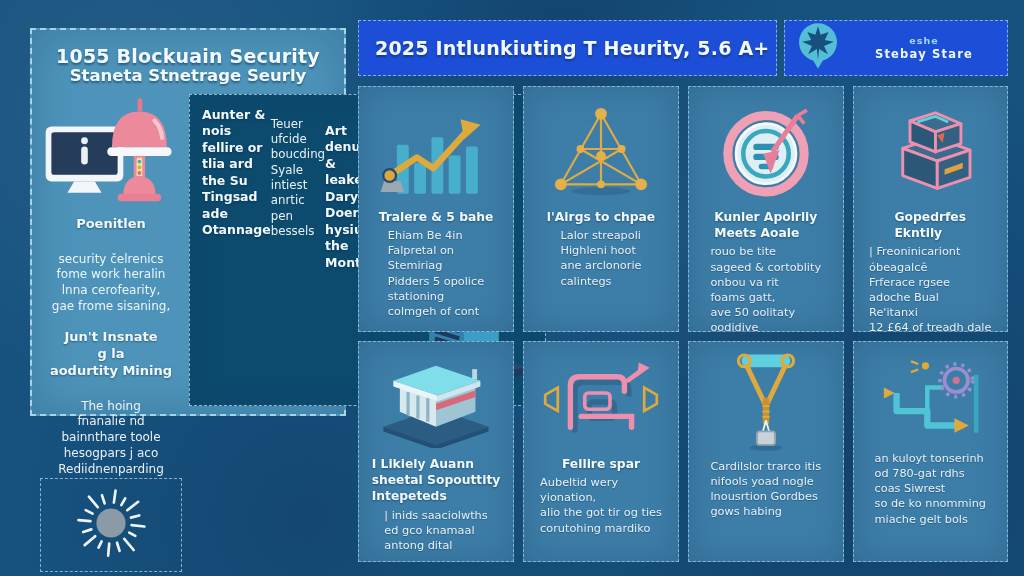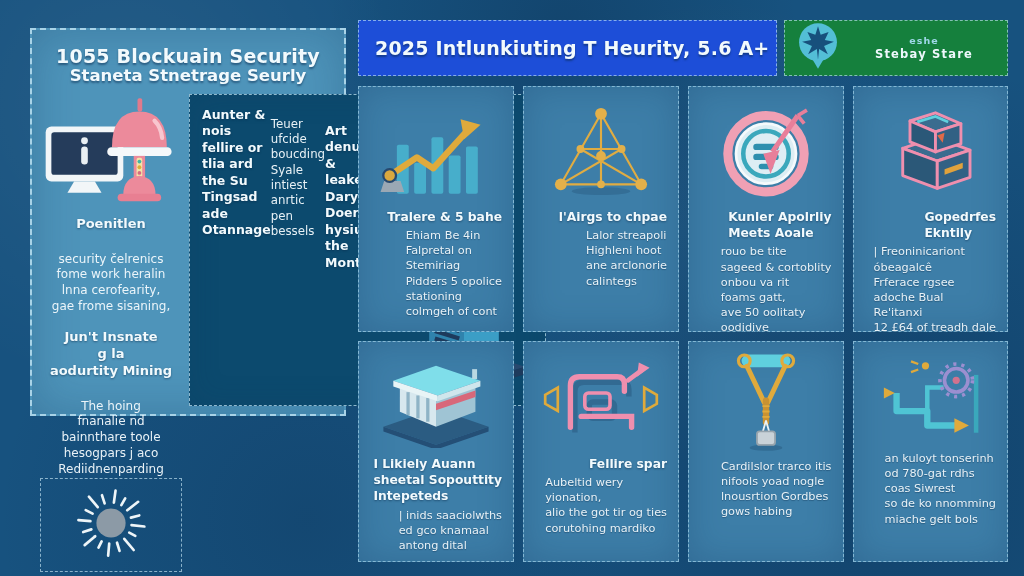--- a/index.html
+++ b/index.html
@@ -57,39 +57,39 @@
   
   .header-bar { position:absolute; left:358px; top:20px; width:650px; height:56px; display:flex; gap:7px; }
   .header-title-box {
     flex:1; background:#1d4ed8;
     border:1.5px dashed rgba(190,228,244,.65);
     display:flex; align-items:center; padding-left:16px;
   }
   .header-title { font-size:19px; font-weight:bold; letter-spacing:.2px;
     text-shadow:0 2px 2px rgba(10,42,76,.55); }
   .logo-box {
-    width:224px; background:#15803d;
+    width:224px; background:#1d4ed8;
     border:1.5px dashed rgba(190,228,244,.65);
     display:flex; align-items:center; padding:0 10px; gap:10px;
   }
   .logo-text { flex:1; text-align:center; line-height:1.25; }
   .logo-l1 { font-size:9.5px; font-weight:bold; color:#9fd8e8; letter-spacing:1px; }
   .logo-l2 { font-size:11.5px; font-weight:bold; color:#eef8fc; letter-spacing:1.2px; }
 
   
   .grid {
     position:absolute; left:358px; top:86px; width:650px; height:476px;
     display:grid; grid-template-columns:repeat(4,1fr); grid-template-rows:246px 1fr; gap:9px;
   }
   .card {
     background:#3d7ea8;
     border:1.5px dashed rgba(180,222,240,.6);
     box-shadow: inset 0 0 34px rgba(14,52,90,.25);
     padding:10px 11px 8px 11px;
-    display:flex; flex-direction:column; align-items:flex-end;
+    display:flex; flex-direction:column; align-items:center;
   }
   .card-icon { align-self:center; height:100px; display:flex; align-items:center; justify-content:center; margin-top:4px; }
   .grid .card:nth-child(n+5) .card-icon { height:92px; }
   .card-heading { font-weight:bold; font-size:12.3px; line-height:1.32; white-space:pre-line; margin-top:8px;
     text-shadow:0 1px 2px rgba(8,38,68,.5); }
   .card-body { font-size:11.3px; line-height:1.34; white-space:pre-line; margin-top:3px; color:rgba(243,250,253,.94);
     text-shadow:0 1px 1px rgba(8,38,68,.4); }
 </style>
 </head>
 <body>

